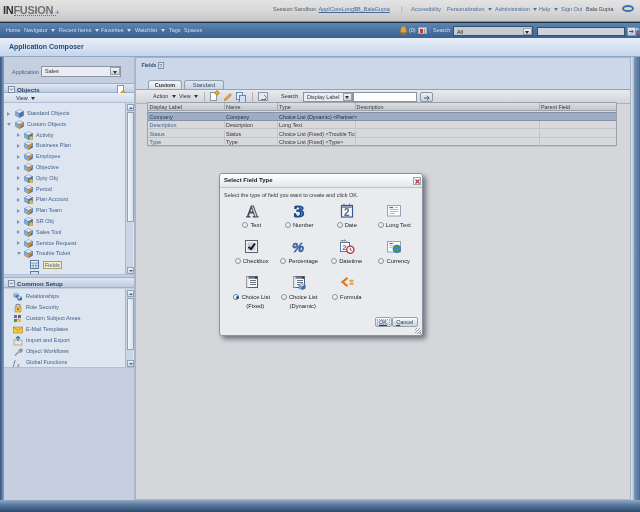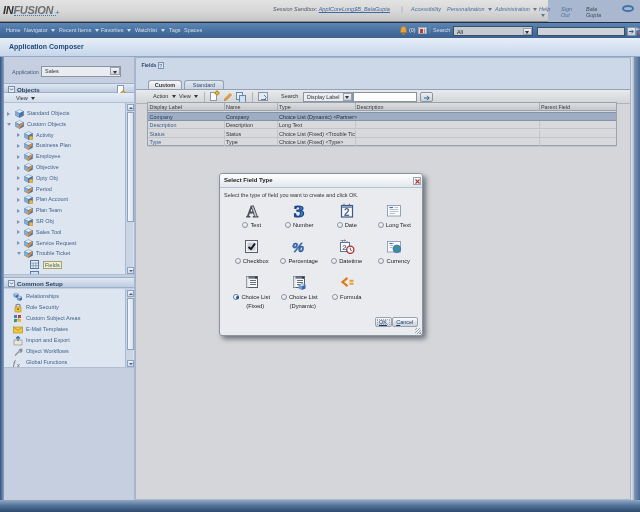--- a/index.html
+++ b/index.html
@@ -6,21 +6,21 @@
 .abs{position:absolute;}
 .lnk{color:#44699d;}
 .u{text-decoration:underline;}
 .arrow-dn{display:inline-block;width:0;height:0;border-left:2.5px solid transparent;border-right:2.5px solid transparent;border-top:3px solid #cfdcec;vertical-align:middle;margin-left:2px;}
 .arrow-dn2{display:inline-block;width:0;height:0;border-left:2.5px solid transparent;border-right:2.5px solid transparent;border-top:3px solid #56779e;vertical-align:middle;margin-left:2px;}
 .tri-r{display:inline-block;width:0;height:0;border-top:2.5px solid transparent;border-bottom:2.5px solid transparent;border-left:3.5px solid #7d93b2;}
 .tri-d{display:inline-block;width:0;height:0;border-left:2.5px solid transparent;border-right:2.5px solid transparent;border-top:3.5px solid #7d93b2;}
 .trow{position:absolute;font-size:5.5px;color:#41628a;white-space:nowrap;}
 </style></head>
 <body>
-<div class="abs" style="left:0;top:0;width:548px;height:22px;background:linear-gradient(180deg,#e3e3e3 0%,#d7d7d7 55%,#c6c6c6 100%);border-bottom:1px solid #8e8e8e;font-style:italic;">
+<div class="abs" style="left:0;top:0;width:640px;height:22px;background:linear-gradient(180deg,#e3e3e3 0%,#d7d7d7 55%,#c6c6c6 100%);border-bottom:1px solid #8e8e8e;">
   <div class="abs" style="left:3px;top:3.5px;font-size:11px;font-weight:bold;letter-spacing:-0.3px;"><span style="color:#323234;">IN</span><span style="color:#6e7072;">FUSION</span></div>
   <div class="abs" style="left:14px;top:14.5px;width:42px;border-bottom:1.2px dotted #3c78c0;"></div>
   <div class="abs" style="left:55px;top:8px;font-size:8px;color:#3c78c0;">+</div>
   <div class="abs" style="left:273px;top:6px;font-size:5.5px;color:#4d5a68;">Session Sandbox: <span class="lnk u">AppICoreLong$B_BalaGupta</span></div>
   <div class="abs" style="left:401px;top:5px;font-size:7px;color:#9aa4ae;">|</div>
   <div class="abs" style="left:411px;top:6px;font-size:5.5px;color:#4a6e9e;">Accessibility</div>
   <div class="abs" style="left:447px;top:6px;font-size:5.5px;color:#4a6e9e;">Personalization <span class="arrow-dn2"></span></div>
   <div class="abs" style="left:495px;top:6px;font-size:5.5px;color:#4a6e9e;">Administration <span class="arrow-dn2"></span></div>
   <div class="abs" style="left:539px;top:6px;font-size:5.5px;color:#4a6e9e;">Help <span class="arrow-dn2"></span></div>
   <div class="abs" style="left:561px;top:6px;font-size:5.5px;color:#4a6e9e;">Sign Out</div>

